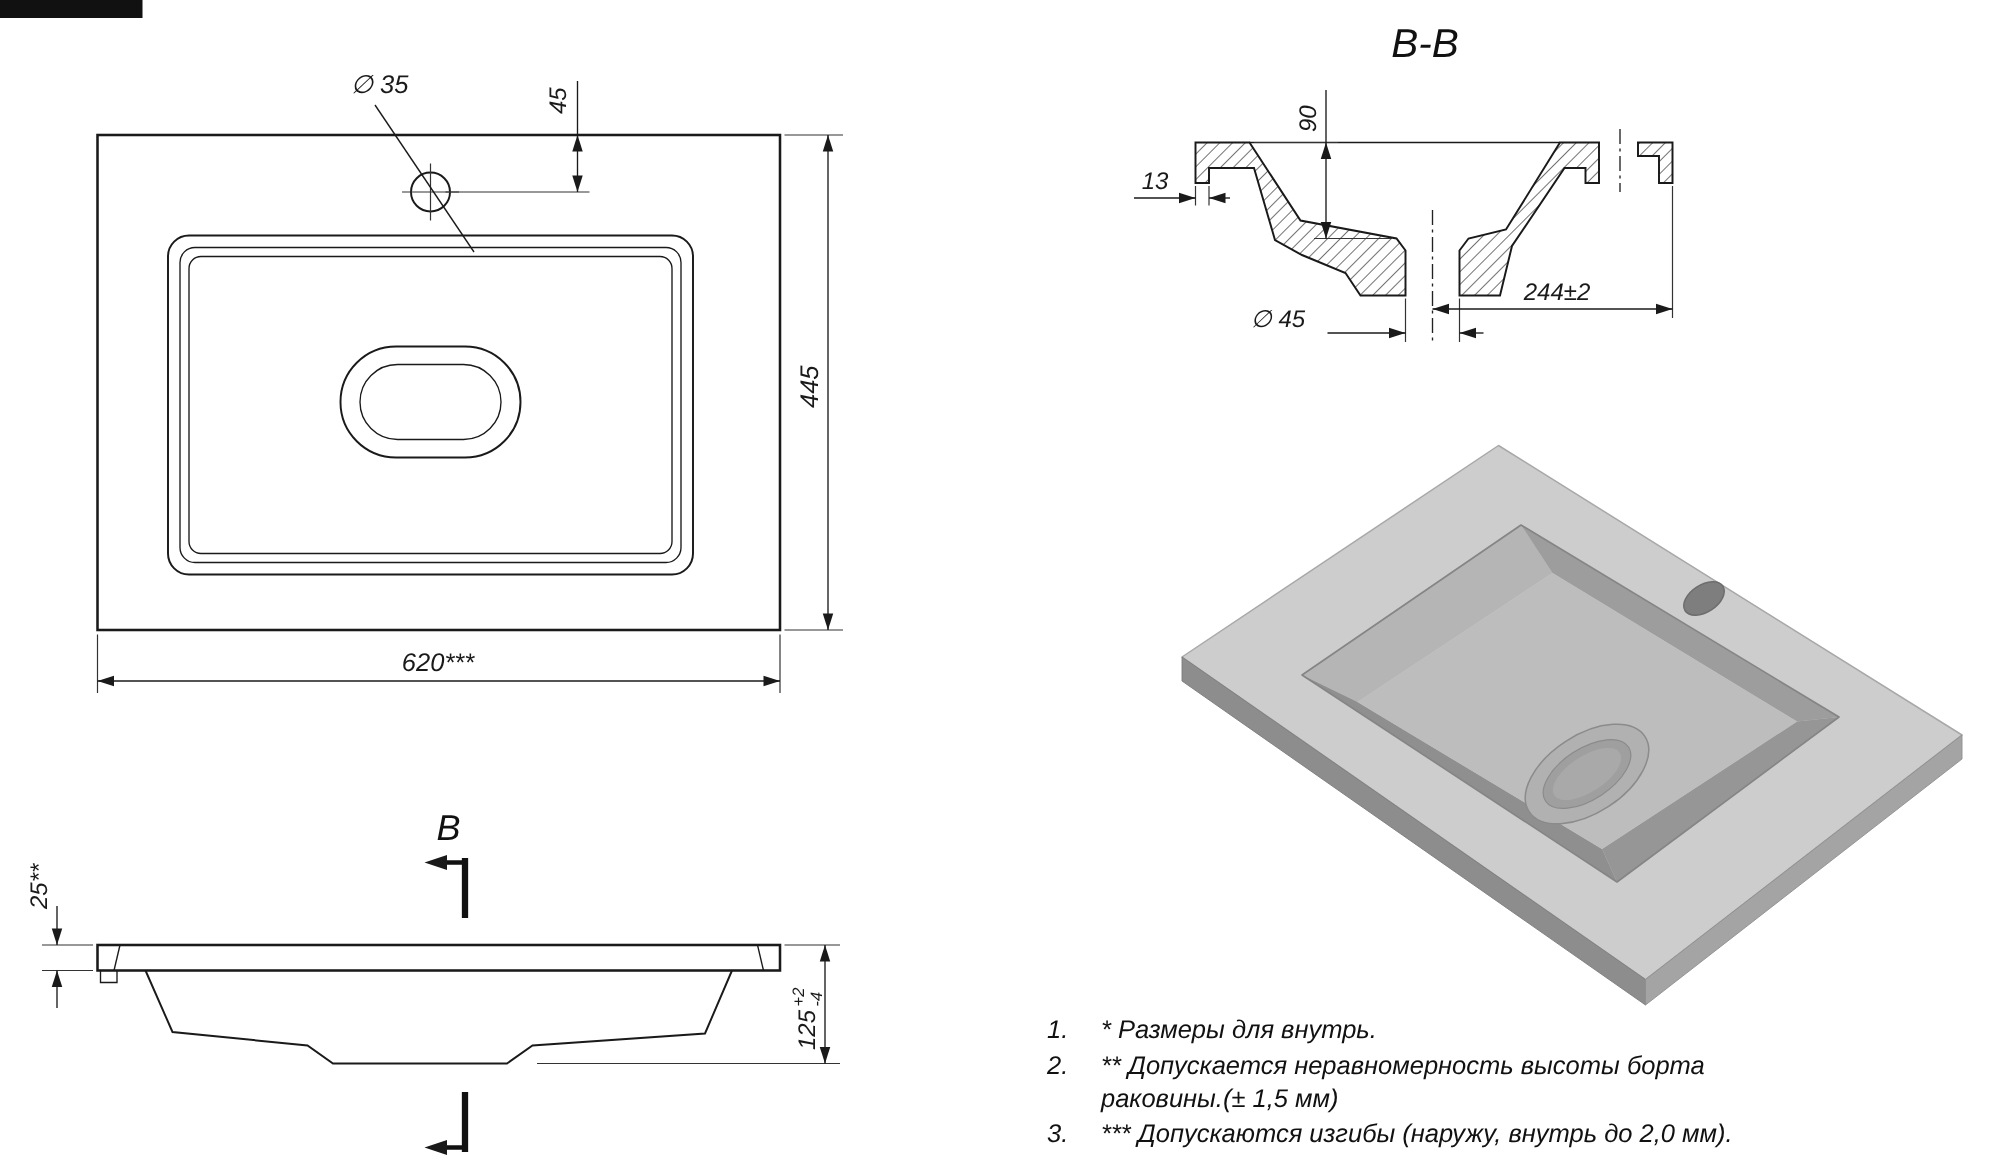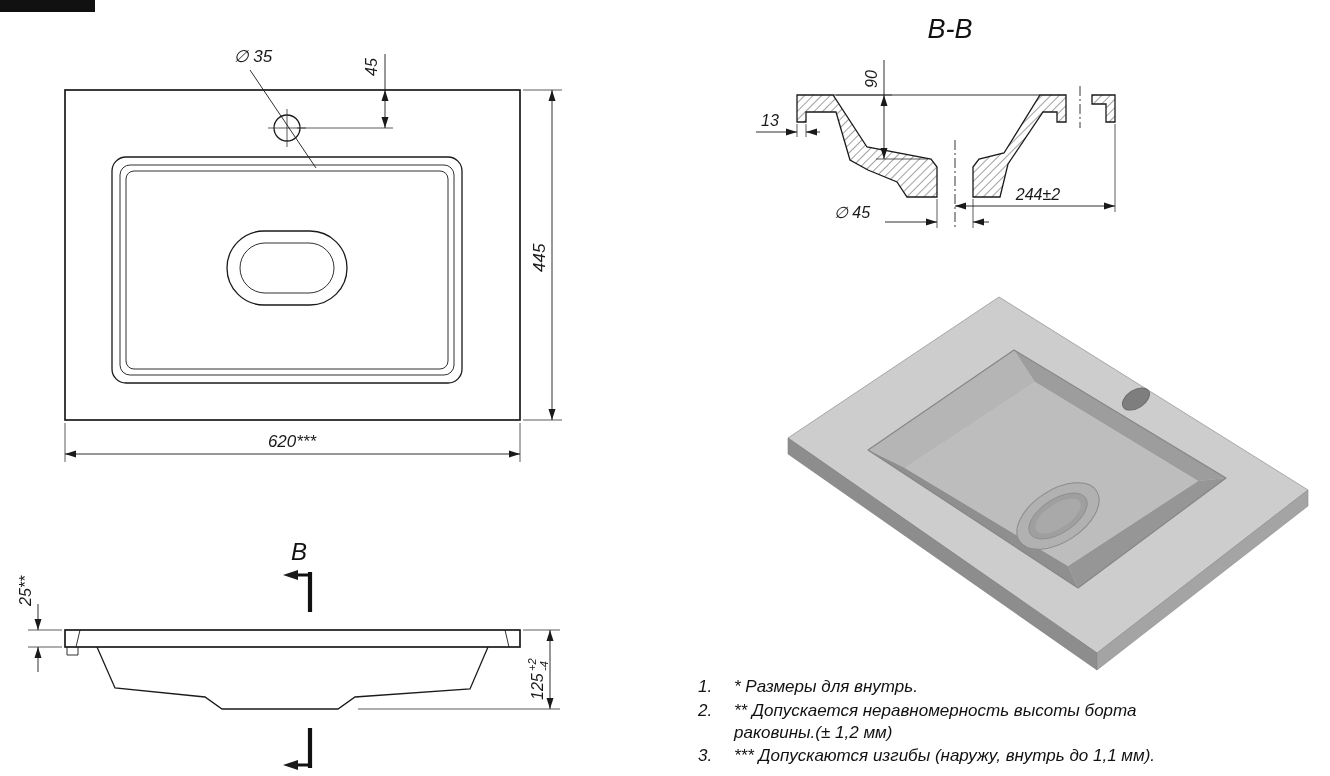--- a/index.html
+++ b/index.html
@@ -209,21 +209,21 @@
     </g>
   </svg>
 
   <div class="notes">
     <div class="note-row">
       <span>1.</span>
       <span>*  Размеры для внутрь.</span>
     </div>
     <div class="note-row">
       <span>2.</span>
-      <span>** Допускается неравномерность высоты борта раковины.(± 1,2 мм)</span>
+      <span>** Допускается неравномерность высоты борта раковины.(± 1,5 мм)</span>
     </div>
     <div class="note-row">
       <span>3.</span>
-      <span>*** Допускаются изгибы (наружу, внутрь до 1,1 мм).</span>
+      <span>*** Допускаются изгибы (наружу, внутрь до 2,0 мм).</span>
     </div>
   </div>
 
 </div>
 
 </body></html>

